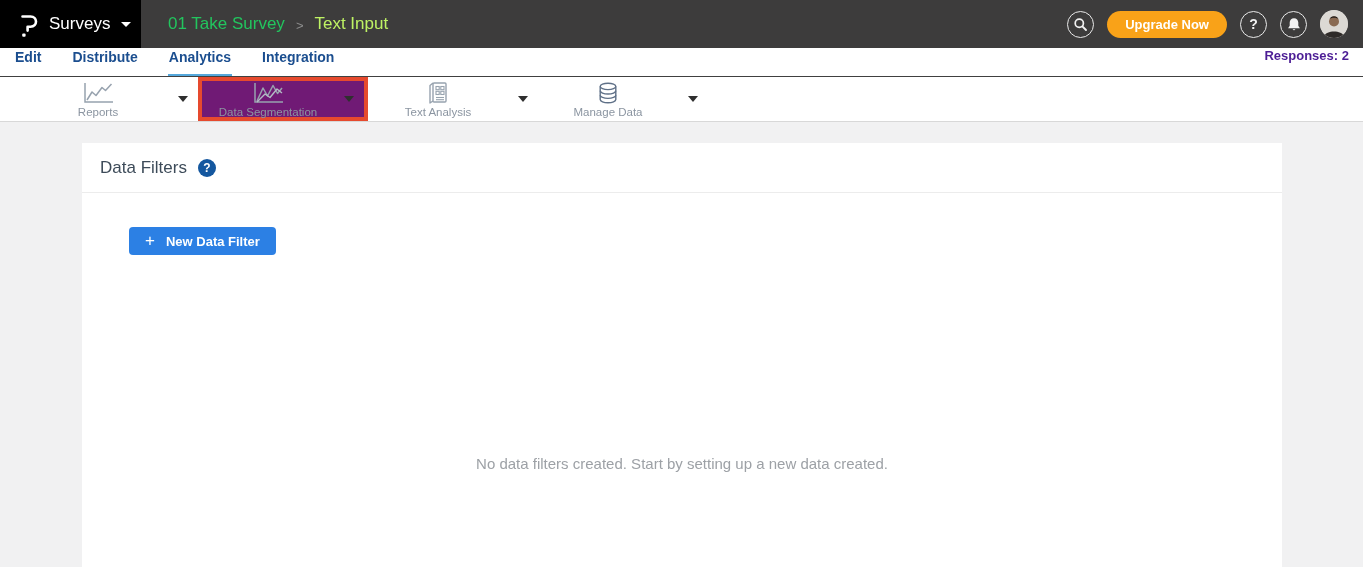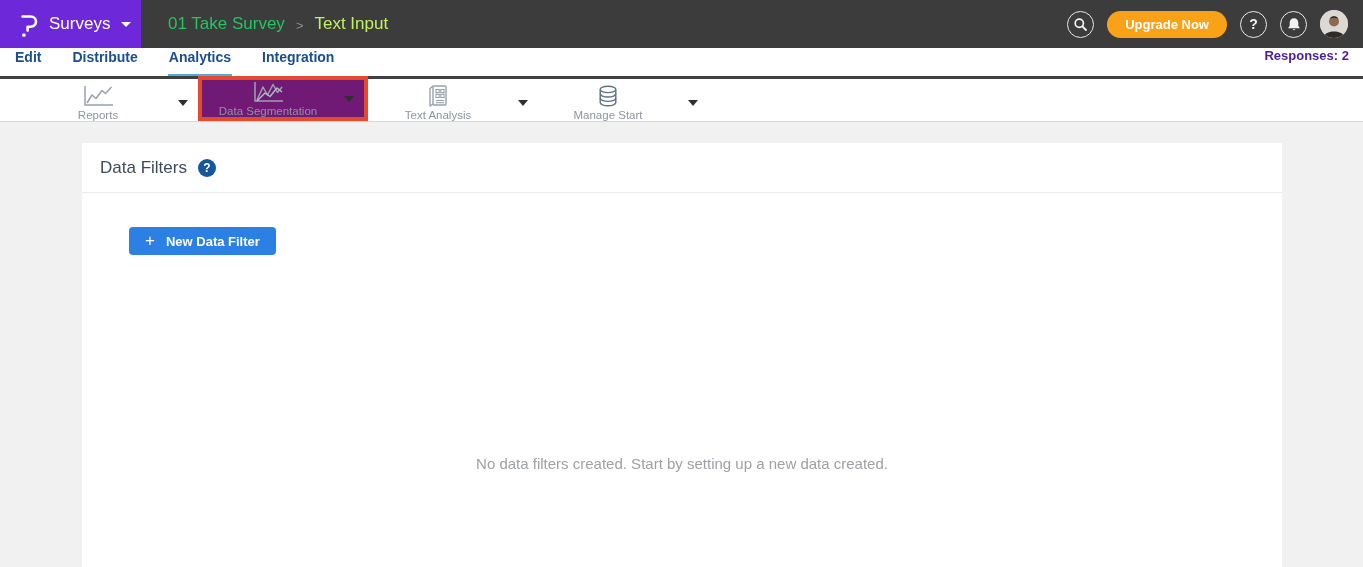--- a/index.html
+++ b/index.html
@@ -6,21 +6,21 @@
   html, body { width: 1363px; height: 567px; }
   body {
     font-family: "Liberation Sans", sans-serif;
     background: #f1f1f2;
     overflow: hidden;
   }
 
   
   .topbar { height: 48px; background: #3d3c3c; display: flex; align-items: stretch; }
   .logo-box {
-    width: 141px; background: #6d28d9; display: flex; align-items: center;
+    width: 141px; background: #000000; display: flex; align-items: center;
     padding-left: 18px; gap: 9px; cursor: pointer;
   }
   .product-name { color: #fff; font-size: 17px; }
   .caret-white {
     width: 0; height: 0; margin-left: 2px;
     border-left: 5px solid transparent; border-right: 5px solid transparent;
     border-top: 5px solid #fff;
   }
   .breadcrumb { display: flex; align-items: center; gap: 11px; margin-left: 27px; font-size: 17px; }
   .crumb-survey { color: #22c55e; cursor: pointer; }
@@ -42,21 +42,21 @@
 
   
   .tabs-row { height: 28px; background: #fff; display: flex; padding: 0 14px; gap: 29px; }
   .tab { font-size: 14px; font-weight: bold; color: #1b4e8f; padding: 1px 1px 1px; cursor: pointer; }
   .tab.active { border-bottom: 2px solid #55a8dc; }
   .responses { margin-left: auto; font-size: 13px; font-weight: bold; color: #4c1d95; cursor: pointer; }
 
   
   .toolbar {
     height: 46px; background: #fff; display: flex; padding-left: 28px;
-    border-top: 3px solid #404040; border-bottom: 1px solid #d8d8d8; align-items: flex-end;
+    border-top: 1px solid #404040; border-bottom: 1px solid #d8d8d8;
   }
   .tool-unit { width: 170px; display: flex; }
   .tool-unit.highlighted { background: #701a75; border: 4px solid #e64a2e; }
   .tool-btn { flex: 1; display: flex; flex-direction: column; align-items: center; justify-content: center; gap: 1px; cursor: pointer; }
   .tool-label { font-size: 11.5px; color: #8b95a1; white-space: nowrap; }
   .tool-caret-zone { width: 30px; display: flex; align-items: center; justify-content: center; cursor: pointer; }
   .caret-down {
     width: 0; height: 0;
     border-left: 5px solid transparent; border-right: 5px solid transparent;
     border-top: 6px solid #2f2f2f;
@@ -204,21 +204,21 @@
   <div class="tool-unit">
     <div class="tool-btn">
       <span>
         <svg width="26" height="24" viewBox="0 0 26 24">
           <ellipse cx="13" cy="5.4" rx="7.8" ry="3.2" fill="none" stroke="#5f7087" stroke-width="1.4"></ellipse>
           <path d="M5.2 5.4 V18.6 c0 1.8 3.5 3.2 7.8 3.2 s7.8 -1.4 7.8 -3.2 V5.4" fill="none" stroke="#5f7087" stroke-width="1.4"></path>
           <path d="M5.2 9.8 c0 1.8 3.5 3.2 7.8 3.2 s7.8 -1.4 7.8 -3.2" fill="none" stroke="#5f7087" stroke-width="1.4"></path>
           <path d="M5.2 14.2 c0 1.8 3.5 3.2 7.8 3.2 s7.8 -1.4 7.8 -3.2" fill="none" stroke="#5f7087" stroke-width="1.4"></path>
         </svg>
       </span>
-      <span class="tool-label">Manage Start</span>
+      <span class="tool-label">Manage Data</span>
     </div>
     <div class="tool-caret-zone">
       <span class="caret-down"></span>
     </div>
   </div>
 
 </div>
 
 <div class="page">
   <div class="card">

